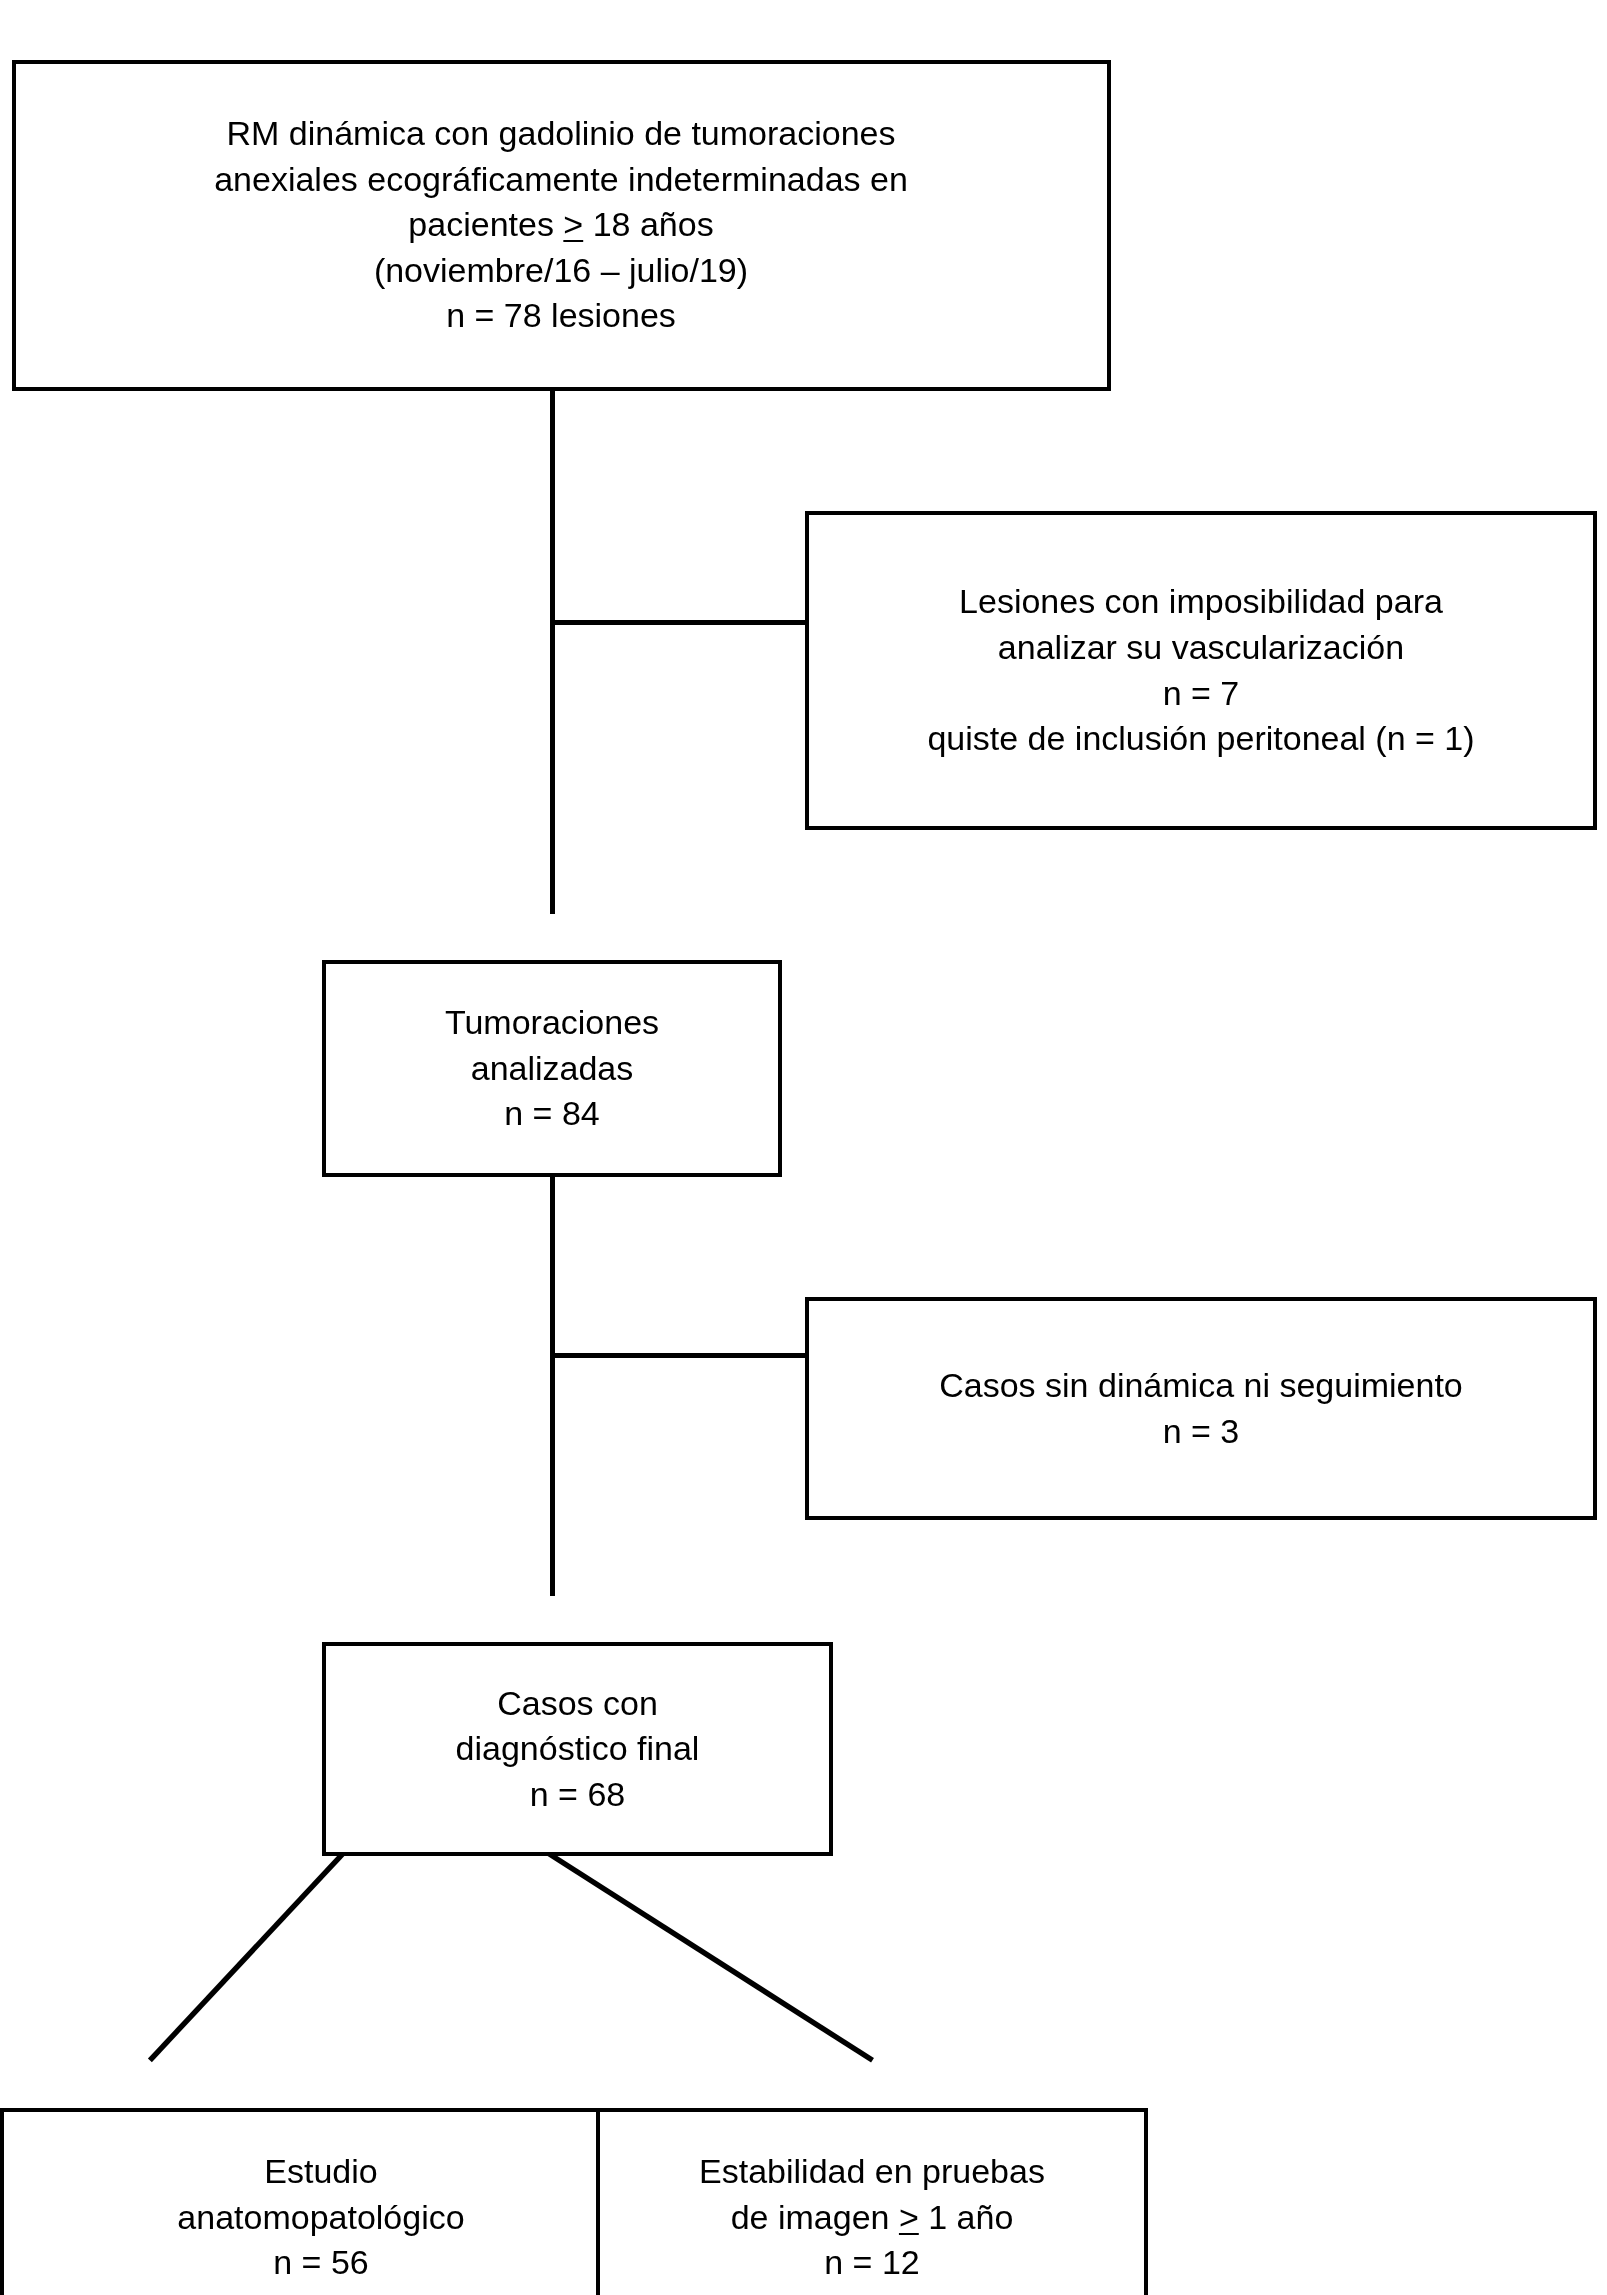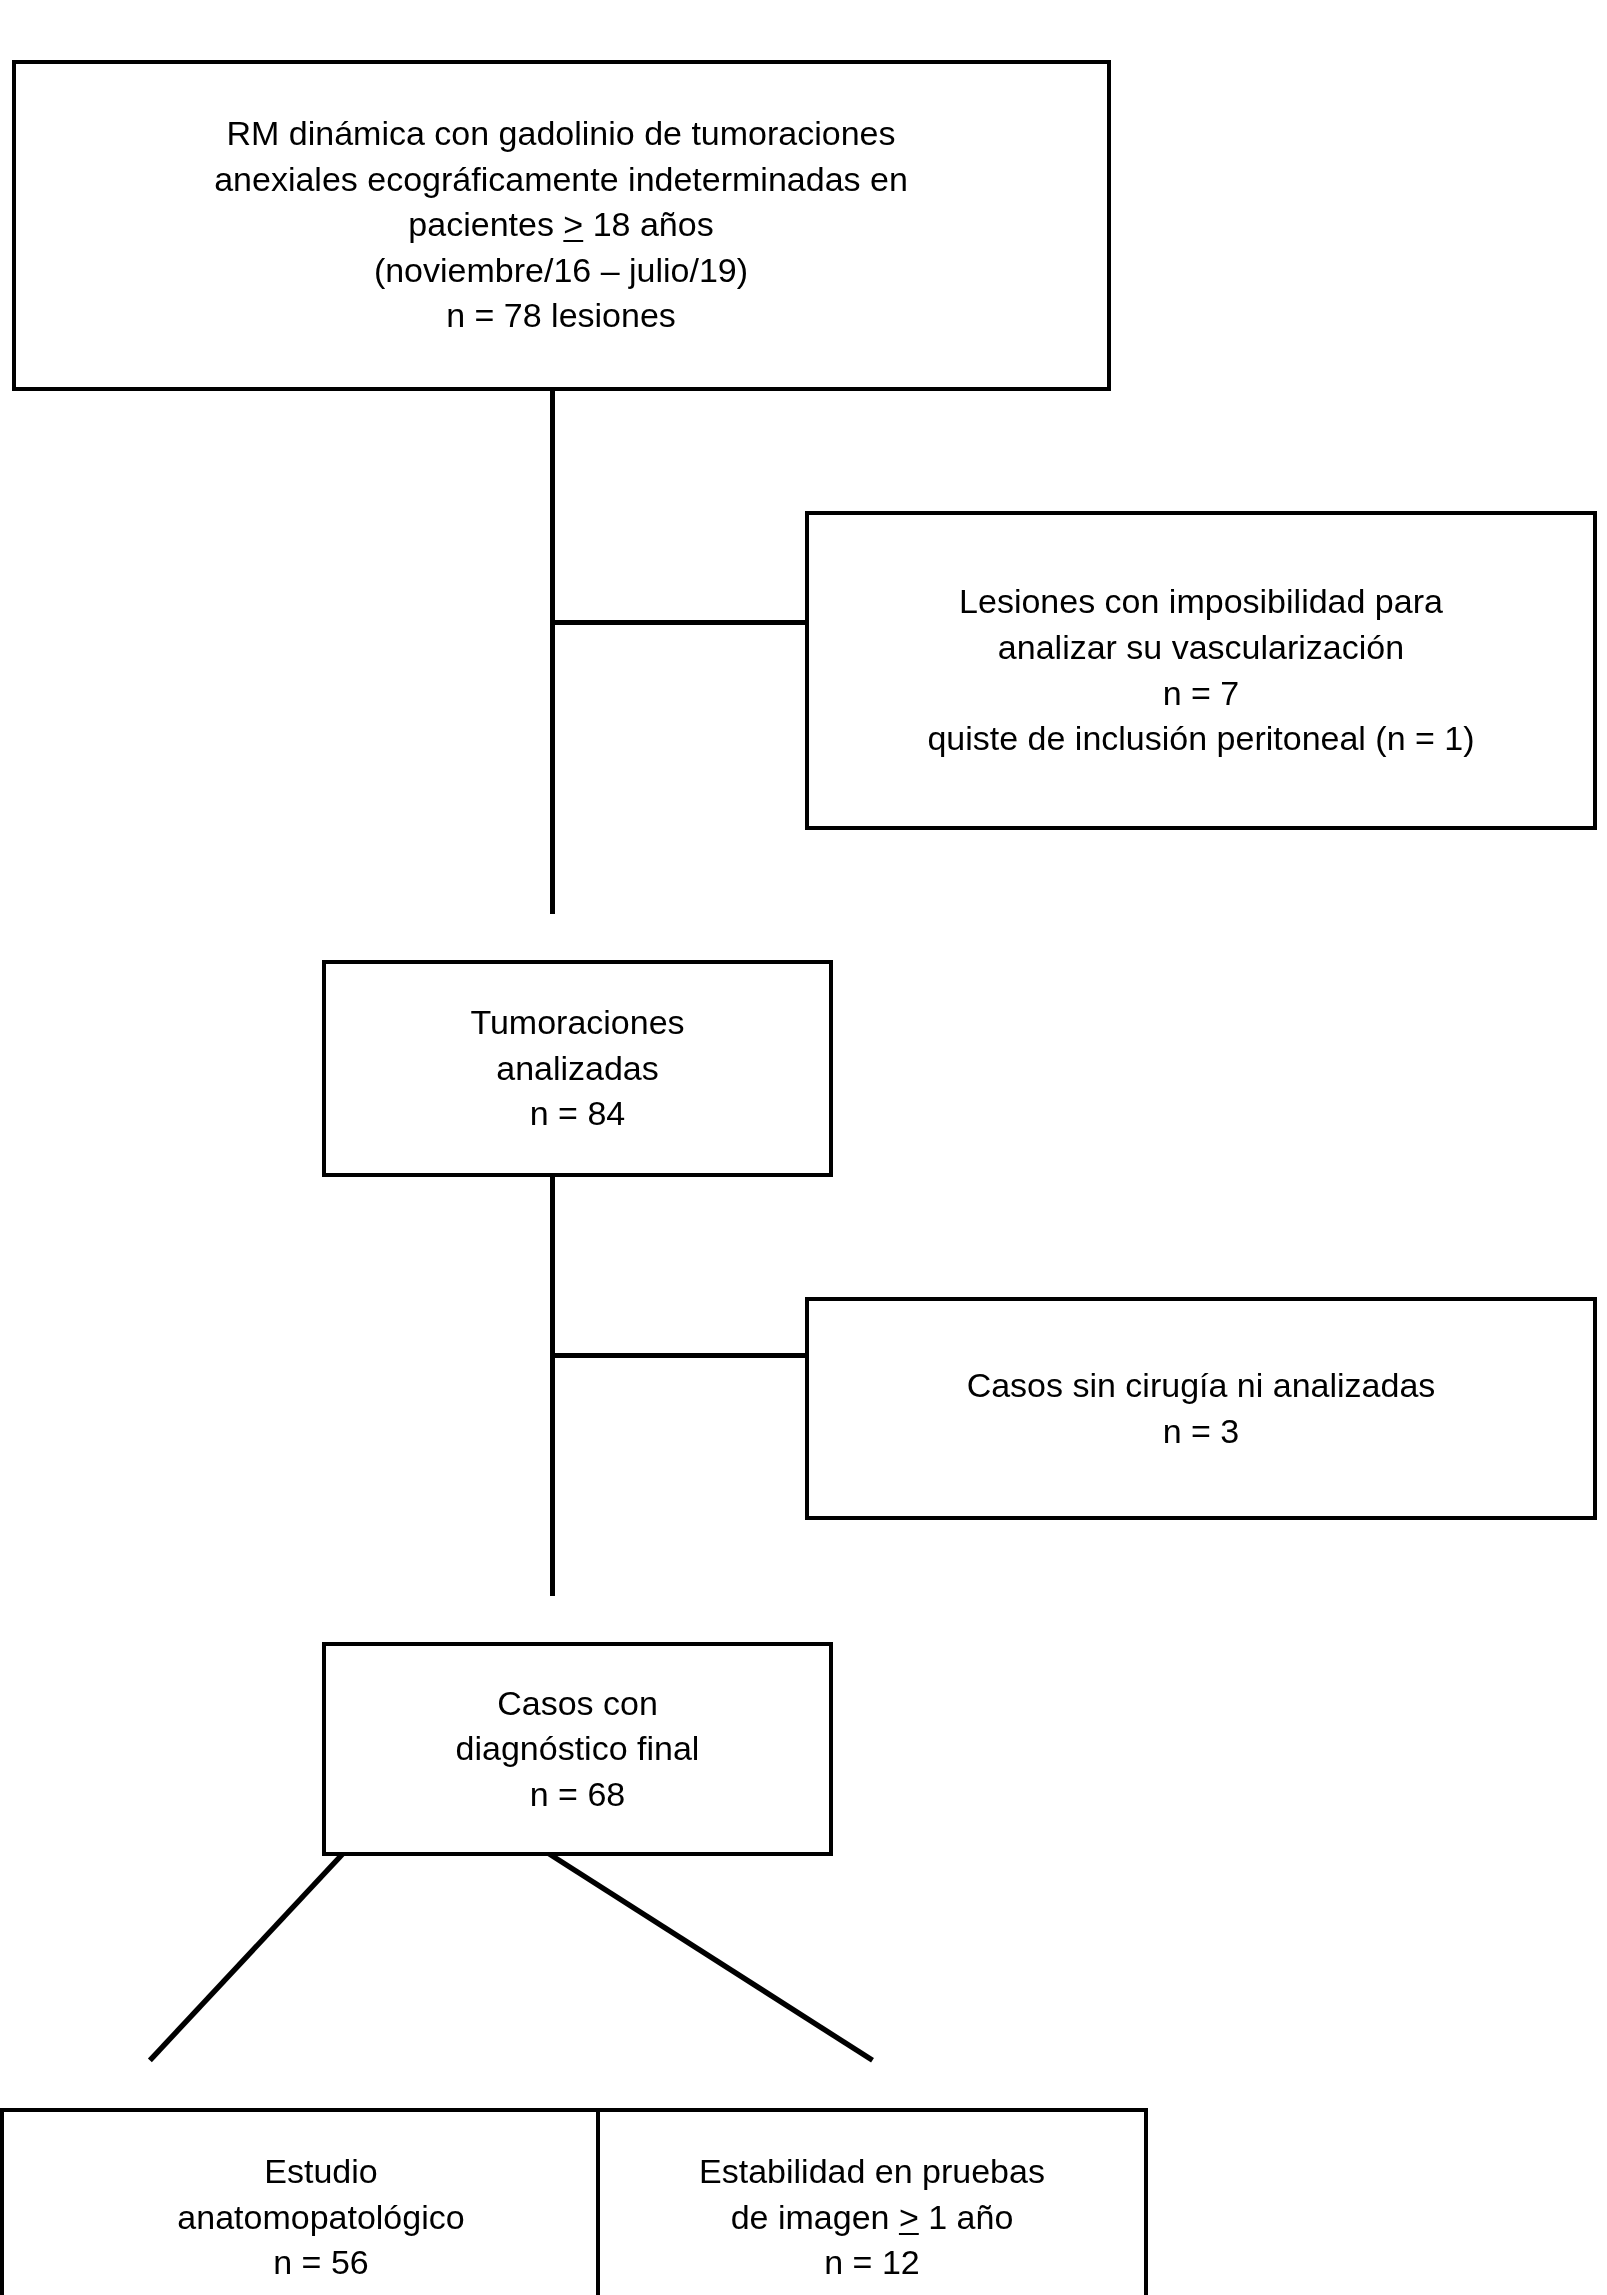--- a/index.html
+++ b/index.html
@@ -36,21 +36,21 @@
     white-space: nowrap;
   }
   .ge {
     text-decoration: underline;
     text-underline-offset: 3.8px;
     text-decoration-thickness: 2.3px;
   }
   
   #node-source      { left: 11.5px;   top: 11.5px;   width: 1099px; height: 331px; }
   #node-excl-1      { left: 805px; top: 463px;  width: 792px; height: 319px; }
-  #node-analyzed    { left: 322px;  top: 912px; width: 511px;  height: 217px; }
+  #node-analyzed    { left: 322px;  top: 912px; width: 460px;  height: 217px; }
   #node-excl-2      { left: 805px; top: 1249px; width: 792px; height: 223px; }
   #node-final       { left: 322px;  top: 1594px; width: 511px;  height: 214px; }
   #node-patho       { left: 0;   top: 2060px; width: 642px;  height: 219px; }
   #node-stability   { left: 596px;  top: 2060px; width: 552px;  height: 219px; }
 
   
   .conn {
     position: absolute;
     background: #000000;
   }
@@ -103,21 +103,21 @@
     <span class="ln">quiste de inclusión peritoneal (n = 1)</span>
   </div>
 
   <div class="node" id="node-analyzed">
     <span class="ln">Tumoraciones</span>
     <span class="ln">analizadas</span>
     <span class="ln">n = 84</span>
   </div>
 
   <div class="node" id="node-excl-2">
-    <span class="ln">Casos sin cirugía ni analizadas</span>
+    <span class="ln">Casos sin dinámica ni seguimiento</span>
     <span class="ln">n = 3</span>
   </div>
 
   <div class="node" id="node-final">
     <span class="ln">Casos con</span>
     <span class="ln">diagnóstico final</span>
     <span class="ln">n = 68</span>
   </div>
 
   <div class="node" id="node-patho">

